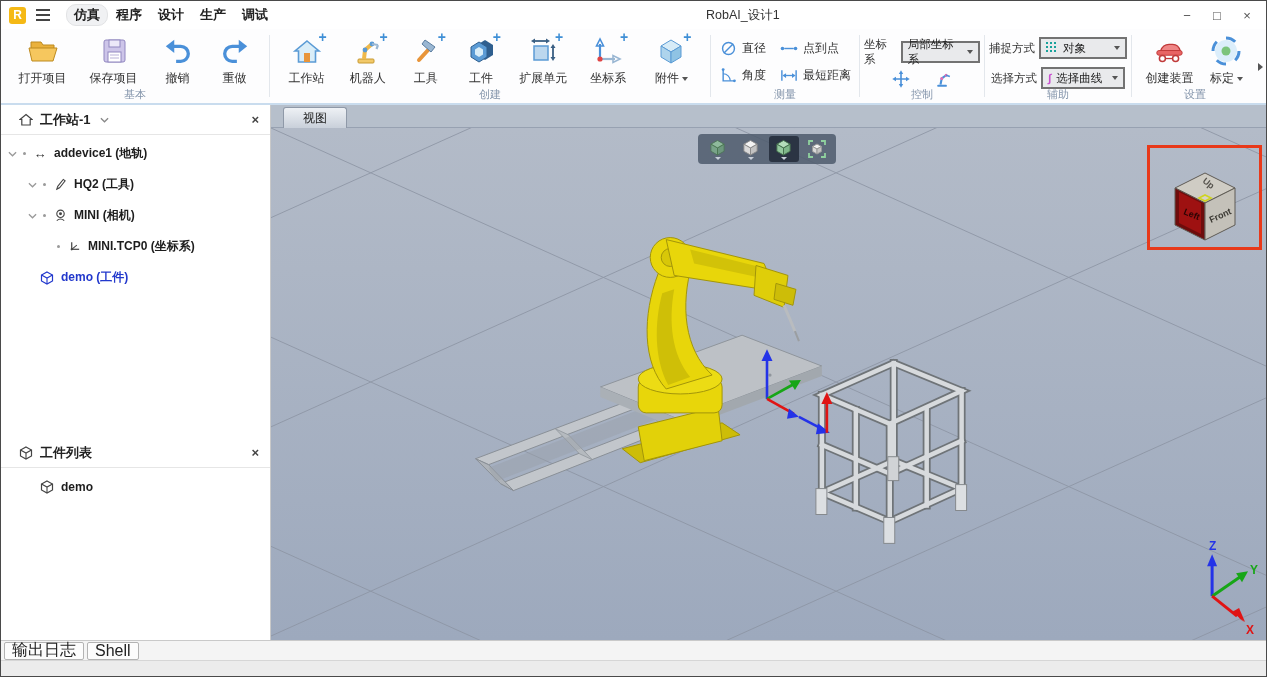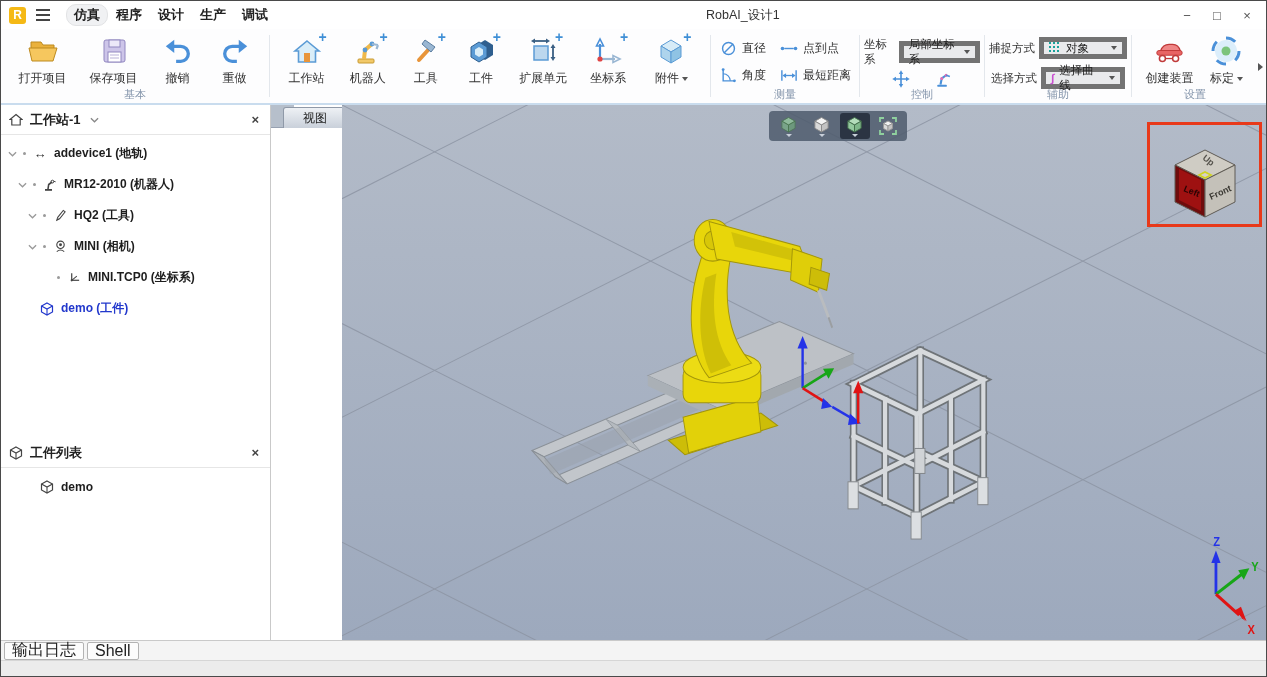--- a/index.html
+++ b/index.html
@@ -28,42 +28,42 @@
   .ric { width:32px; height:32px; position:relative; display:flex; align-items:center; justify-content:center; }
   .rlb { font-size:12px; color:#333; white-space:nowrap; display:flex; align-items:center; gap:3px; }
   .plus { position:absolute; top:-4px; right:-4px; color:#3f8fd6; font-weight:bold; font-size:14px; line-height:12px; text-shadow:0 0 2px #fff; }
   .caret { width:0; height:0; border-left:3.5px solid transparent; border-right:3.5px solid transparent; border-top:4.5px solid #555; display:inline-block; }
   
   .mgrid { flex:1; display:grid; grid-template-columns:58px 84px; grid-template-rows:1fr 1fr; padding:6px 2px 14px 8px; column-gap:2px; }
   .mitem { display:flex; align-items:center; gap:4px; font-size:12px; color:#333; }
   
   .tworow { flex:1; display:flex; flex-direction:column; justify-content:space-between; padding:8px 4px 14px 4px; }
   .ctlrow { display:flex; align-items:center; gap:4px; font-size:11.5px; color:#333; justify-content:center; }
-  .select { background:#e9eaec; border:5px solid #737373; height:22px; display:flex; align-items:center; gap:5px; padding:0 5px; font-size:11.5px; color:#222; cursor:default; }
+  .select { background:#e9eaec; border:2px solid #737373; height:22px; display:flex; align-items:center; gap:5px; padding:0 5px; font-size:11.5px; color:#222; cursor:default; }
   .iconrow { display:flex; justify-content:center; gap:22px; align-items:center; }
   .overflow-arrow { position:absolute; right:3px; top:34px; width:0; height:0; border-top:4px solid transparent; border-bottom:4px solid transparent; border-left:5px solid #555; }
 
   
   .main { flex:1; display:flex; min-height:0; }
   .left-panel { width:270px; flex:0 0 270px; background:#fff; border-right:1px solid #c9c9c9; display:flex; flex-direction:column; }
-  .panel-header { height:30px; display:flex; align-items:center; border-bottom:1px solid #e6e6e6; font-size:13px; font-weight:600; color:#222; padding-left:8px; gap:7px; flex:0 0 30px; }
+  .panel-header { height:30px; display:flex; align-items:center; border-bottom:1px solid #e6e6e6; font-size:13px; font-weight:600; color:#222; padding-left:18px; gap:7px; flex:0 0 30px; }
   .ph-chev { margin-left:2px; }
   .pclose { margin-left:auto; padding:0 11px; font-size:13px; color:#444; cursor:default; }
   .tree { flex:1; padding-top:3px; }
   .ws-panel { height:333px; flex:0 0 333px; display:flex; flex-direction:column; }
   .parts-panel { flex:1; display:flex; flex-direction:column; }
   .trow { height:31px; display:flex; align-items:center; gap:6px; font-size:12px; font-weight:600; color:#1d1d1d; cursor:default; }
   .trow.blue .tlbl { color:#2238cc; }
   .trow.blue .ticon svg { stroke:#2238cc; }
   .chev { width:10px; display:flex; justify-content:center; }
   .dot { width:3px; height:3px; border-radius:50%; background:#9a9a9a; flex:0 0 3px; }
   .ticon { width:16px; display:flex; justify-content:center; align-items:center; font-size:13px; font-weight:bold; color:#333; }
 
   
-  .viewport { flex:1; display:flex; flex-direction:row; position:relative; min-width:0;gap:48px; }
+  .viewport { flex:1; display:flex; flex-direction:column; position:relative; min-width:0; }
   .vp-tabbar { height:23px; flex:0 0 23px; background:#b6bfcb; border-bottom:1px solid #97a1b1; position:relative; }
   .vp-tab { position:absolute; left:12px; top:2px; width:64px; height:21px; background:linear-gradient(#eef1f5,#c9d0da); border:1px solid #8f99a8; border-bottom:none; border-radius:3px 3px 0 0; font-size:12px; color:#222; display:flex; align-items:center; justify-content:center; }
   .canvas { flex:1; position:relative; overflow:hidden; }
   .scene { position:absolute; inset:0; width:100%; height:100%; display:block; }
   .float-toolbar { position:absolute; left:427px; top:6px; width:138px; height:30px; background:rgba(78,90,108,.85); border-radius:4px; display:flex; align-items:center; justify-content:space-around; padding:0 3px; }
   .ftb { width:30px; height:26px; border-radius:3px; display:flex; flex-direction:column; align-items:center; justify-content:center; cursor:default; }
   .ftb.selected { background:rgba(40,50,64,.95); }
   .ftb .tinycaret { width:0; height:0; border-left:3px solid transparent; border-right:3px solid transparent; border-top:3px solid #c8cfd9; margin-top:1px; }
   .viewcube-box { position:absolute; top:17px; right:4px; width:115px; height:105px; border:3px solid #e8391a; z-index:5; }
   .viewcube-box svg { display:block; }
@@ -228,20 +228,21 @@
                 <polygon points="26,11 16,17 16,28 26,22" fill="#8fc3e4" stroke="#5b9bd5"></polygon>
               </svg>
             <span class="plus">+</span>
           </span>
           <span class="rlb">
               <span>附件</span>
               <span class="caret"></span>
             </span>
         </div>
       </div>
+      <div class="glabel">创建</div>
     </div>
     <div class="gsep"></div>
 
     <div class="rgroup" style="width:148px">
       <div class="mgrid">
         <div class="mitem">
           <svg width="19" height="19" viewBox="0 0 32 32">
               <circle cx="16" cy="16" r="10" fill="none" stroke="#4a90d9" stroke-width="2.4"></circle>
               <line x1="8" y1="24" x2="24" y2="8" stroke="#4a90d9" stroke-width="2.4"></line>
             </svg>
@@ -398,37 +399,20 @@
         <div class="tree">
           <div class="trow" style="padding-left:6px">
             <span class="chev">
                 <svg width="9" height="6" viewBox="0 0 10 6">
                   <polyline points="1,1 5,5 9,1" fill="none" stroke="#999" stroke-width="1.4"></polyline>
                 </svg>
               </span>
             <span class="dot"></span>
             <span class="ticon">↔</span>
             <span class="tlbl">addevice1 (地轨)</span>
-          </div>
-          <div class="trow" style="padding-left:16px">
-            <span class="chev">
-                <svg width="9" height="6" viewBox="0 0 10 6">
-                  <polyline points="1,1 5,5 9,1" fill="none" stroke="#999" stroke-width="1.4"></polyline>
-                </svg>
-              </span>
-            <span class="dot"></span>
-            <span class="ticon">
-                <svg width="14" height="14" viewBox="0 0 14 14">
-                  <rect x="2" y="11" width="7" height="1.8" fill="#444"></rect>
-                  <path d="M5 11 L5.7 6.5 L9 4" fill="none" stroke="#444" stroke-width="1.6"></path>
-                  <circle cx="9.4" cy="3.6" r="1.4" fill="none" stroke="#444"></circle>
-                  <path d="M10.6 3.2 l2 .6" stroke="#444"></path>
-                </svg>
-              </span>
-            <span class="tlbl">MR12-2010 (机器人)</span>
           </div>
           <div class="trow" style="padding-left:26px">
             <span class="chev">
                 <svg width="9" height="6" viewBox="0 0 10 6">
                   <polyline points="1,1 5,5 9,1" fill="none" stroke="#999" stroke-width="1.4"></polyline>
                 </svg>
               </span>
             <span class="dot"></span>
             <span class="ticon">
                 <svg width="13" height="13" viewBox="0 0 14 14">

